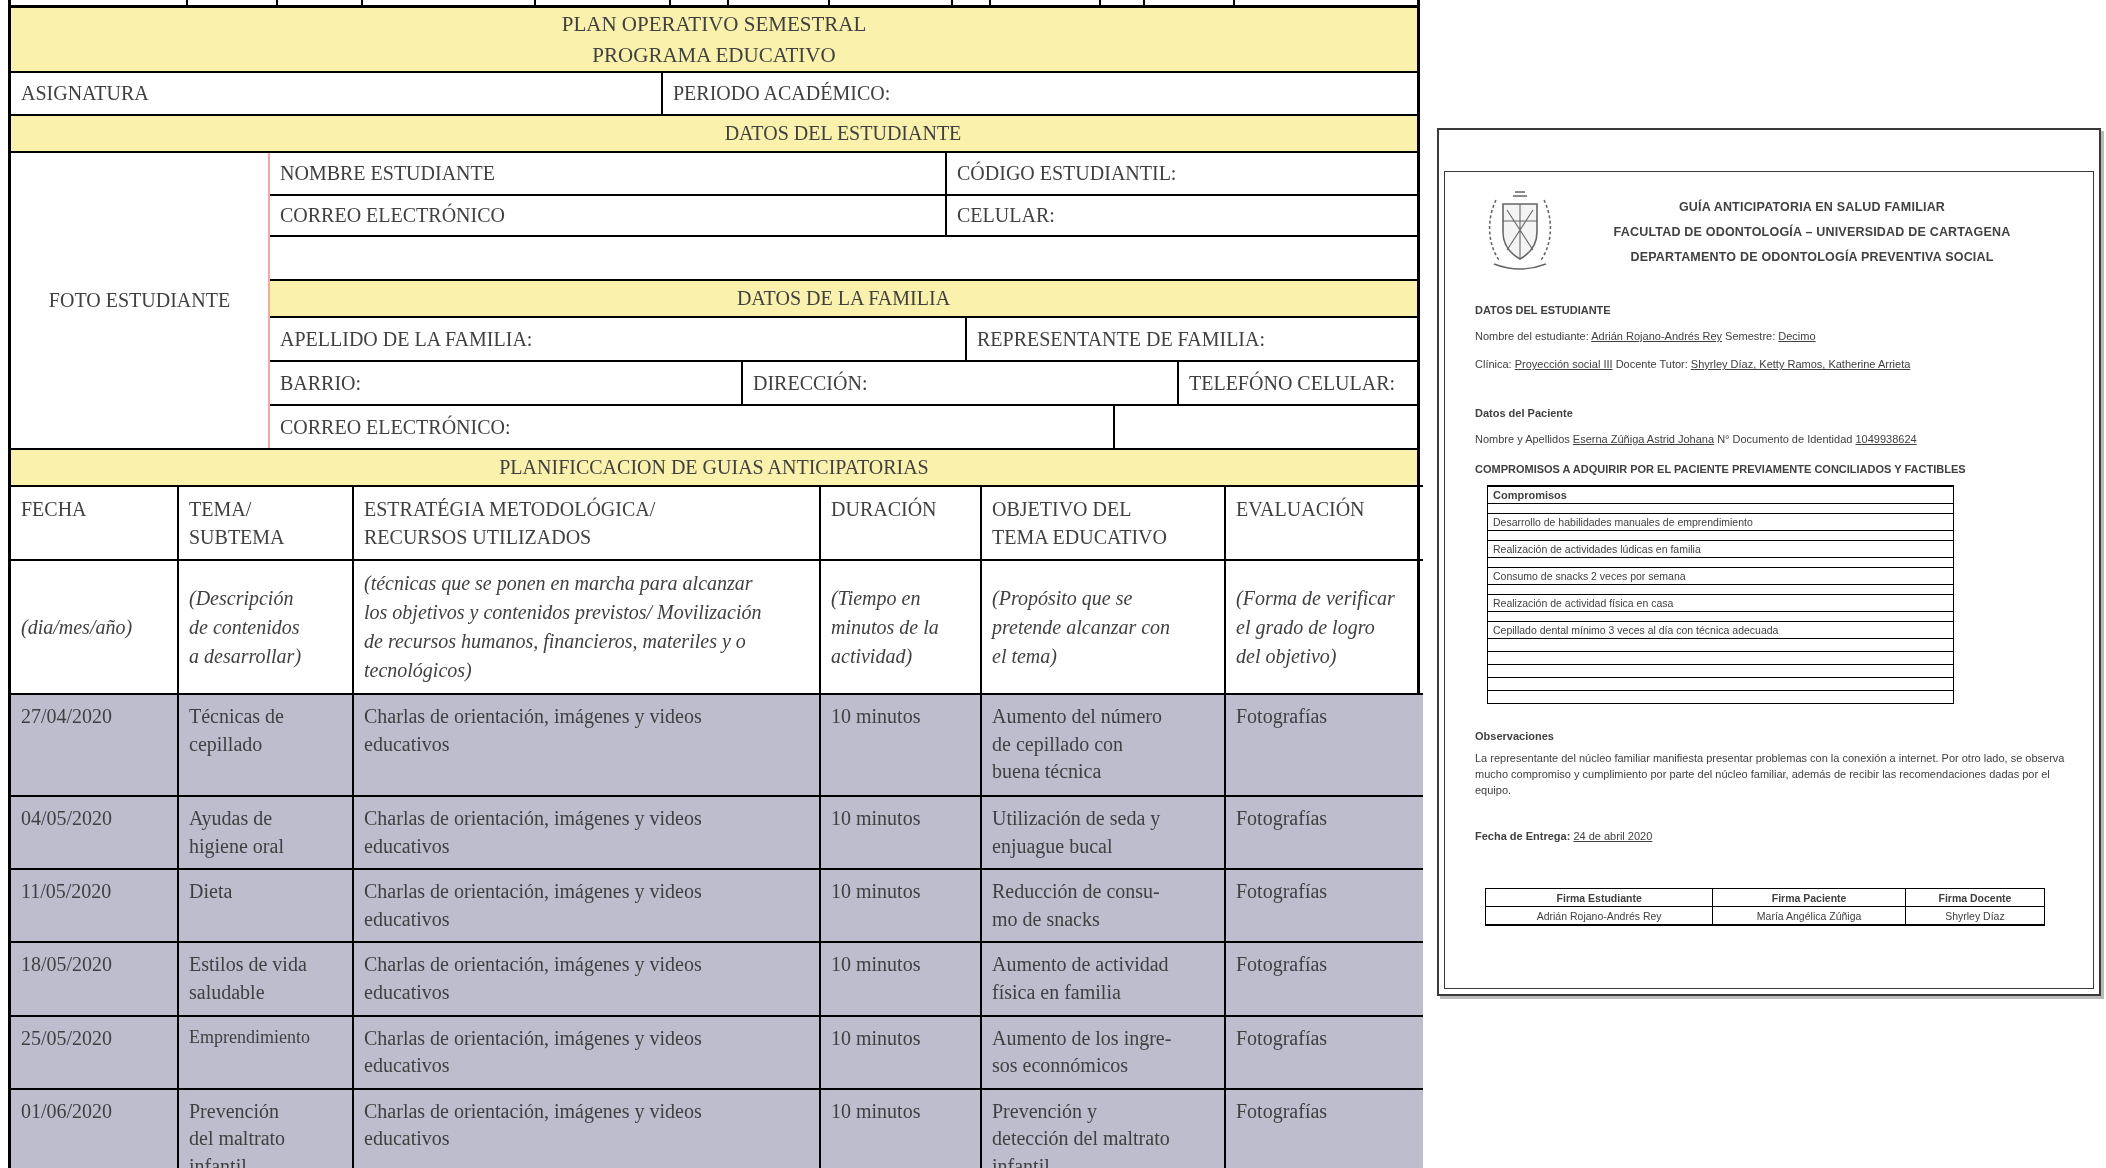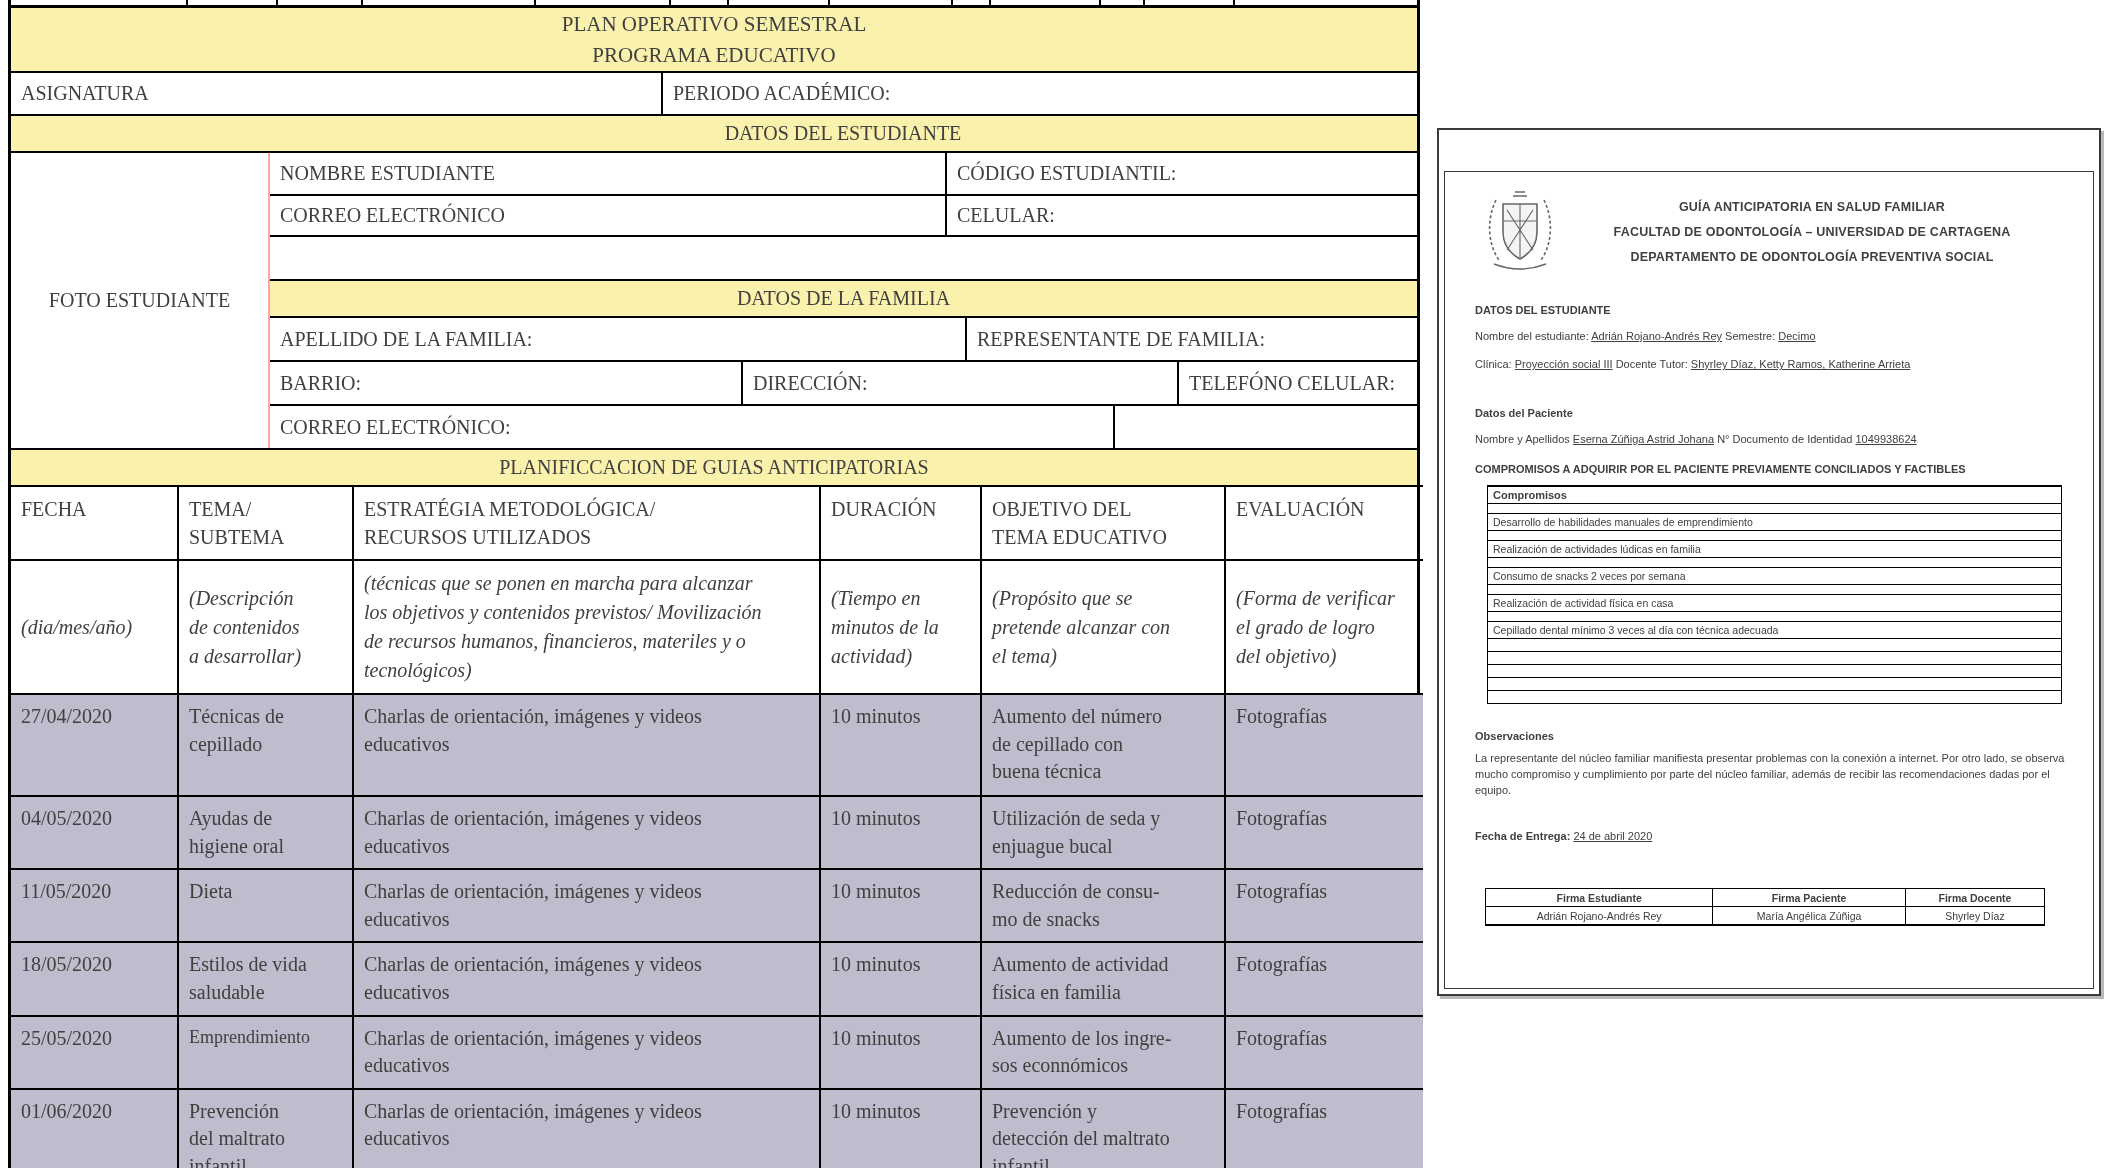--- a/index.html
+++ b/index.html
@@ -66,21 +66,21 @@
     border:1px solid #3a3a3a; padding:16px 30px 10px 30px; overflow:hidden;margin-top:36px; }
   .rhead { display:flex; align-items:flex-start; }
   .rlogo { width:82px; height:90px; flex:0 0 auto; margin-left:4px; }
   .rtitles { flex:1; text-align:center; padding-top:12px; }
   .rtitle { font-size:12.5px; font-weight:bold; margin-bottom:11px; letter-spacing:.2px; }
   .rsect-h { font-size:11px; font-weight:bold; }
   .rline { font-size:11px; margin-top:13px; line-height:1.4; }
   .u { text-decoration:underline; }
   .mt26 { margin-top:26px; } .mt34 { margin-top:34px; } .mt16 { margin-top:16px; }
 
-  .ctable { width:575px; margin:10px 0 0 12px; border-collapse:collapse; }
+  .ctable { width:467px; margin:10px 0 0 12px; border-collapse:collapse; }
   .ctable td { border:1px solid #000; font-size:10.5px; padding:1px 5px; }
   .ctable .chead td { font-weight:bold; font-size:11px; border-width:2px 1.5px 1.5px 1.5px; padding:2px 5px; }
   .ctable .spacer td { height:10px; padding:0; }
   .ctable .empty td { height:13px; padding:0; }
   .ctable .citem td { height:17px; }
 
   .obs-p { font-size:11px; line-height:1.45; margin-top:9px; width:604px; }
 
   .sigtable { width:560px; margin:44px 0 0 10px; border-collapse:collapse; }
   .sigtable td { border:1px solid #000; font-size:10.5px; text-align:center; padding:2px 4px; height:18px; }

